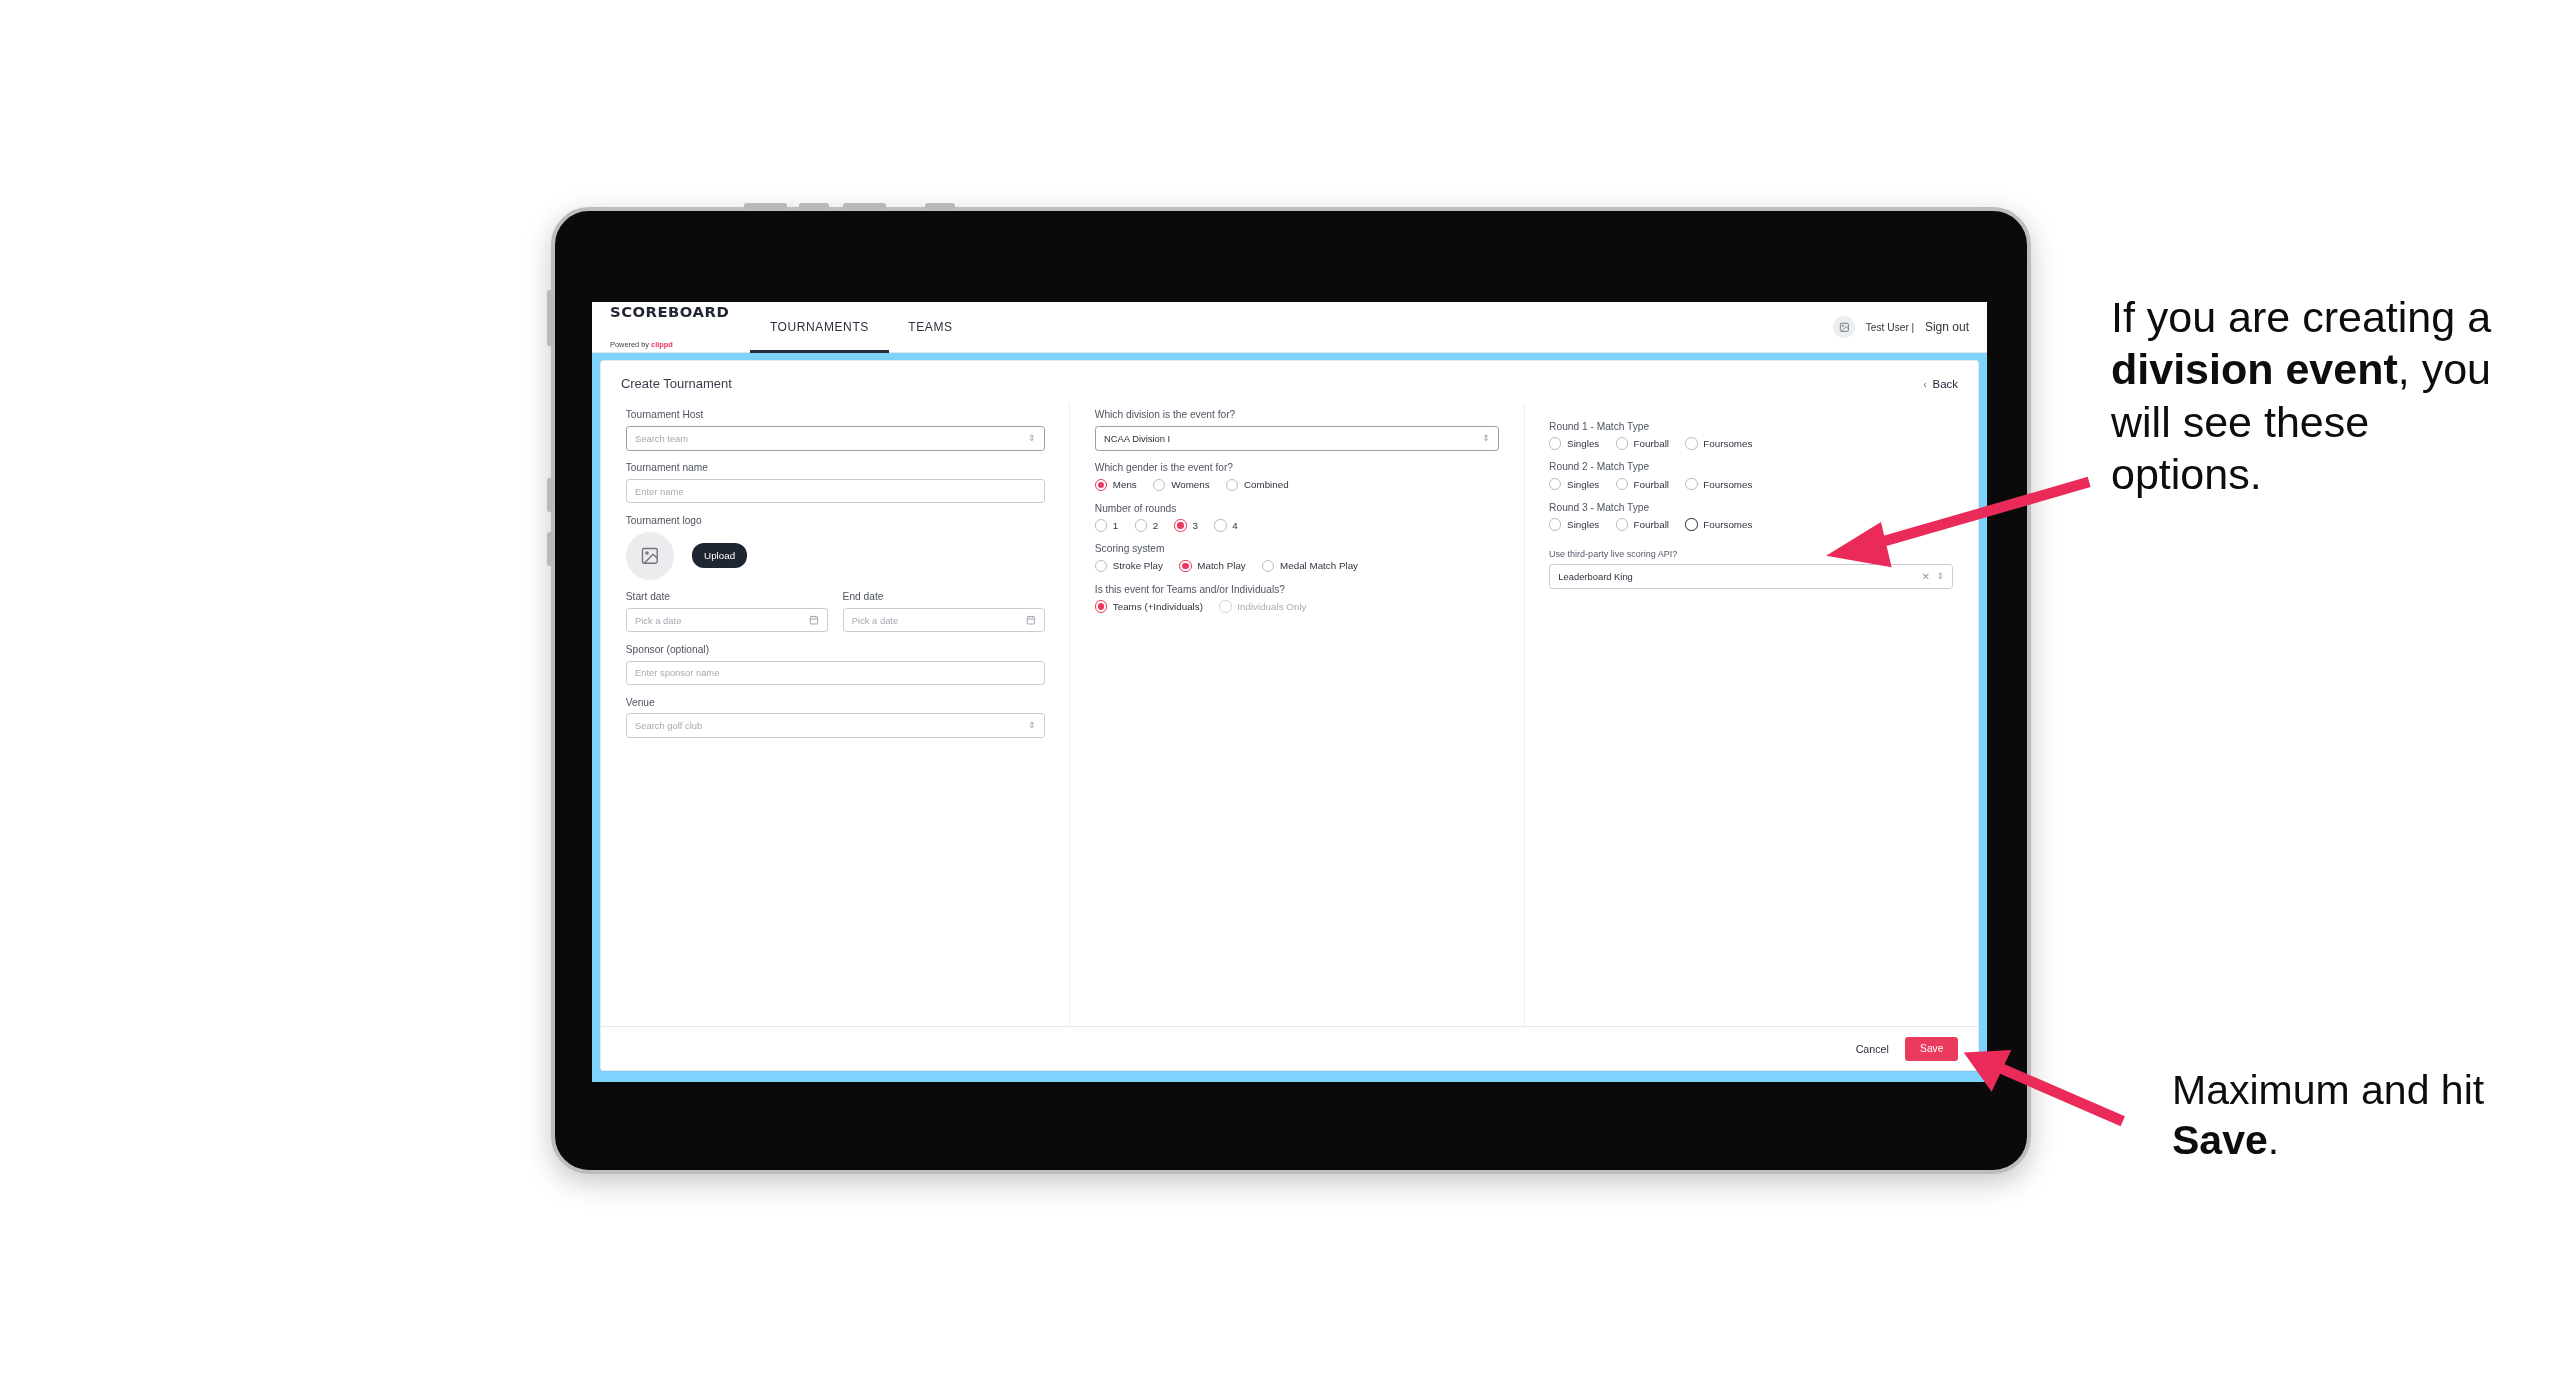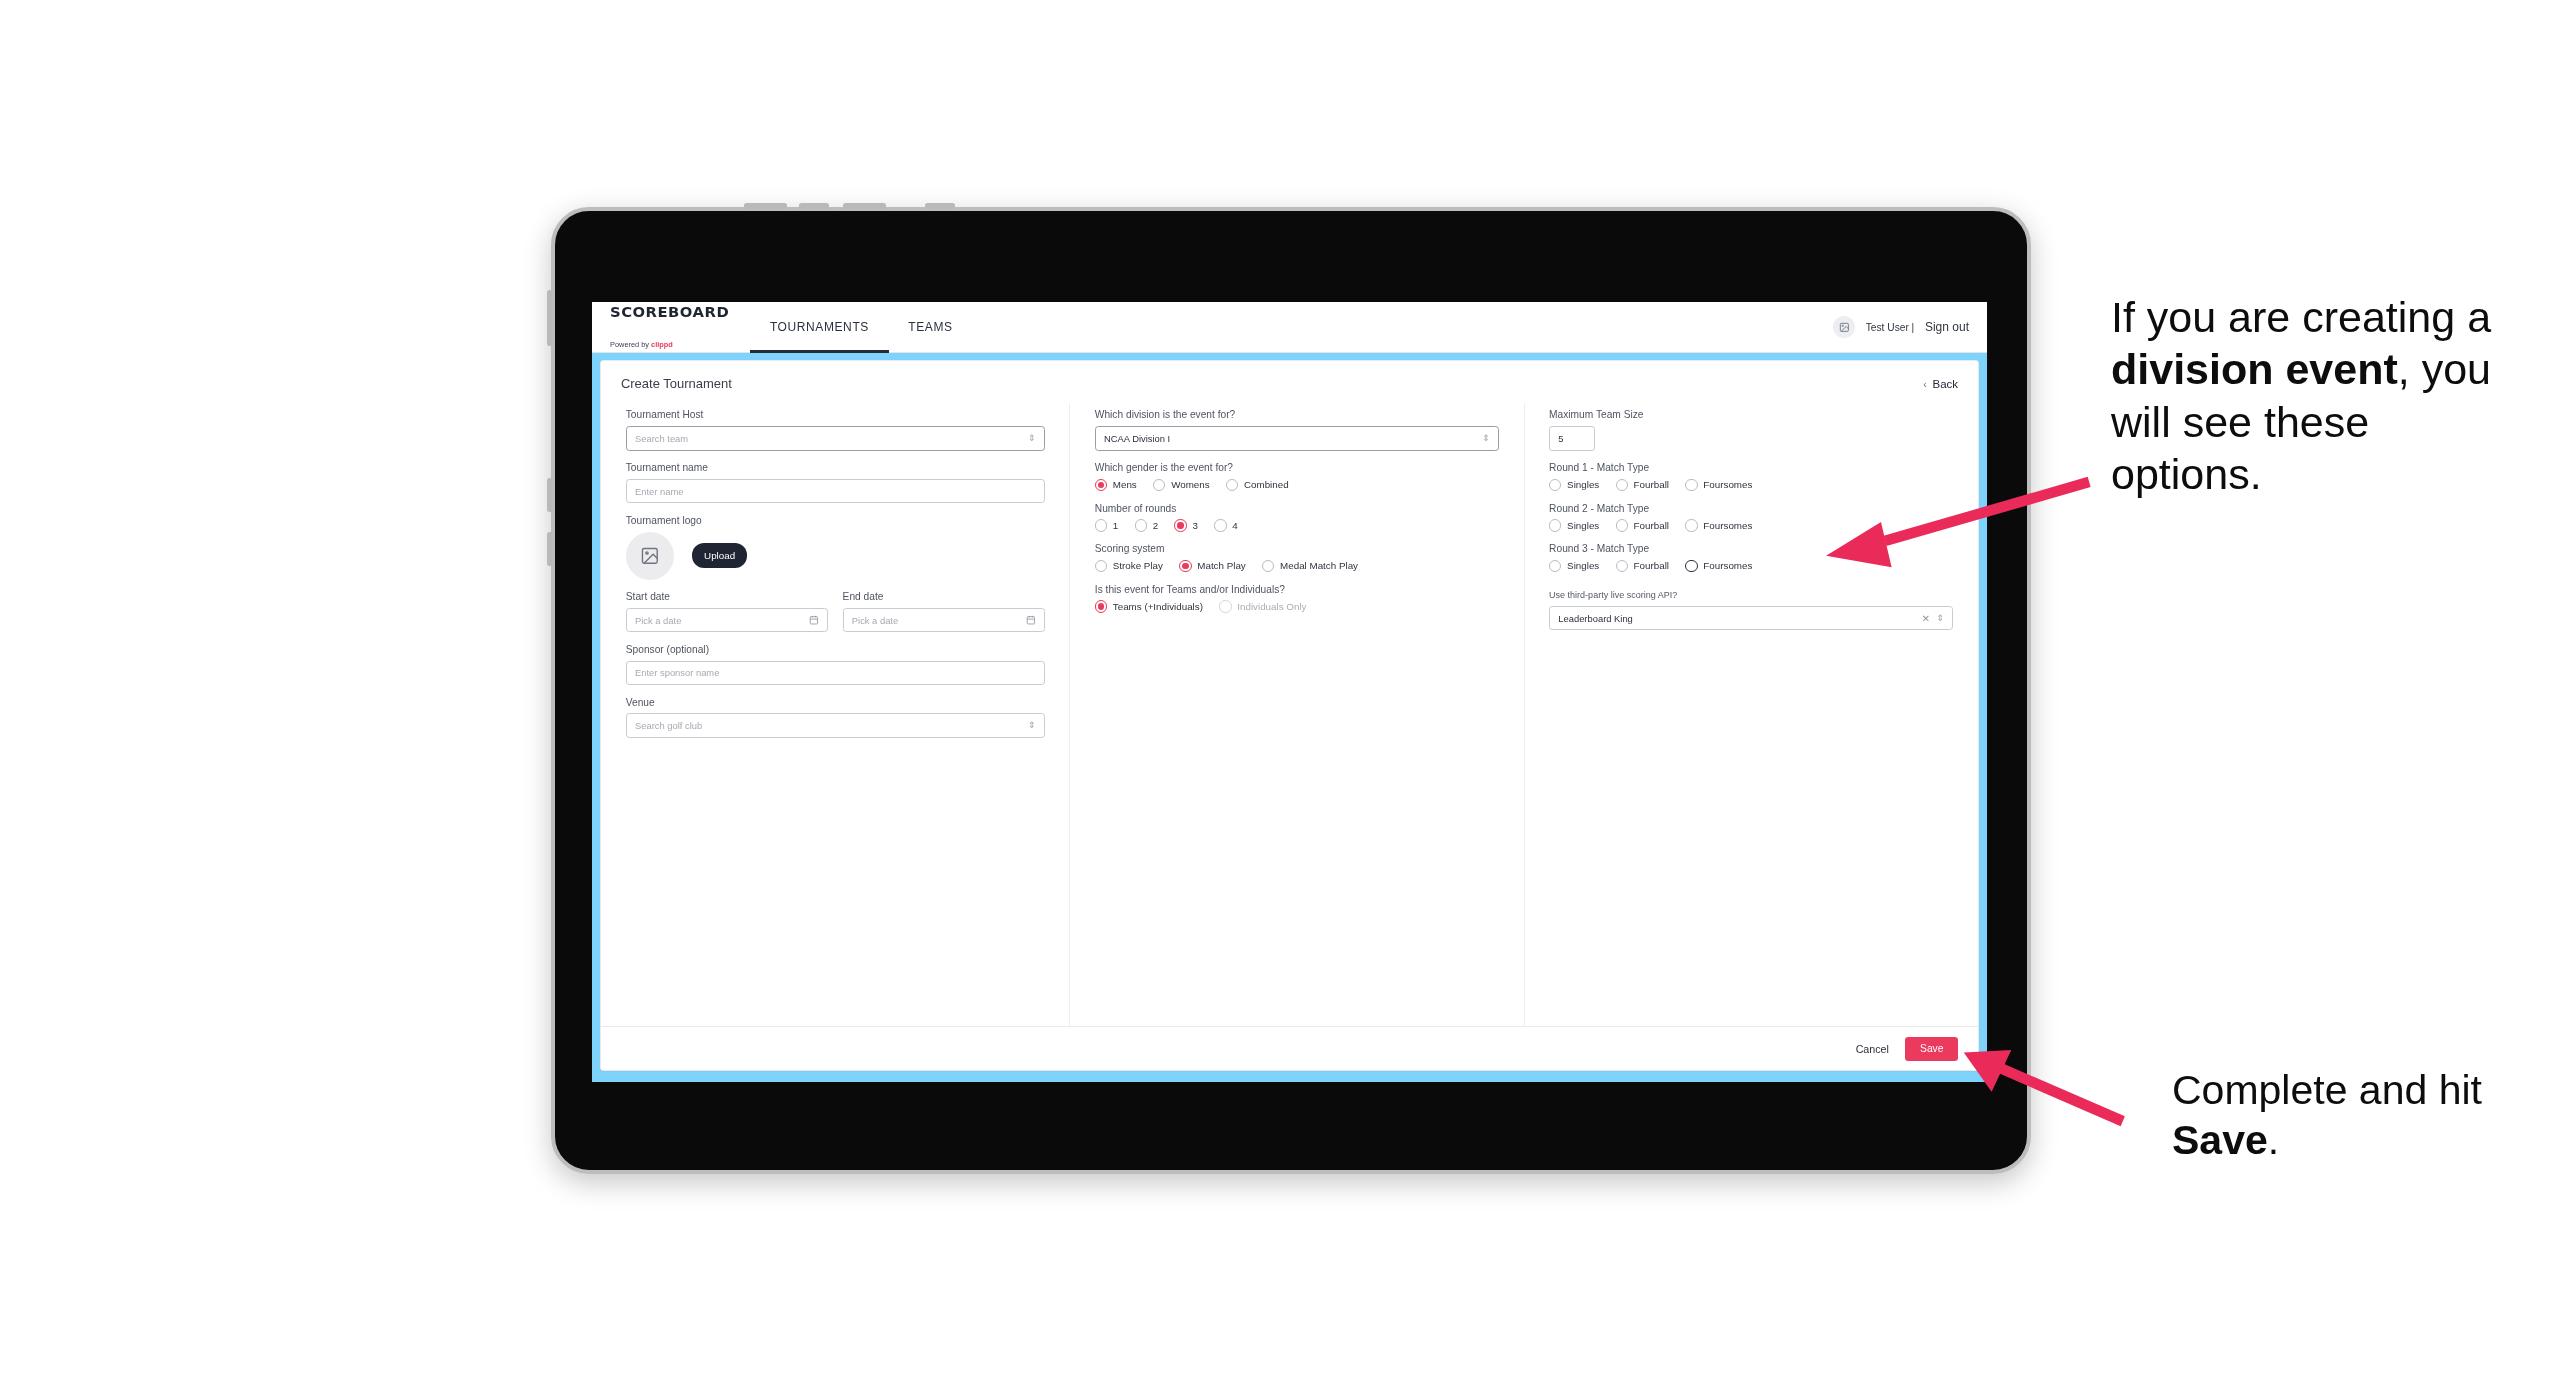--- a/index.html
+++ b/index.html
@@ -388,26 +388,20 @@
               </div>
               <div class="ritem">
                 <span class="radio disabled"></span>
                 <span class="rlabel disabled">Individuals Only</span>
               </div>
             </div>
           </div>
         </div>
 
         <div class="col c3">
-          <div class="field">
-            <span class="flabel">Maximum Team Size</span>
-            <div class="input num-input">
-              <span class="val">5</span>
-            </div>
-          </div>
 
           <div>
             <span class="flabel group-label">Round 1 - Match Type</span>
             <div class="radio-row">
               <div class="ritem">
                 <span class="radio"></span>
                 <span class="rlabel">Singles</span>
               </div>
               <div class="ritem">
                 <span class="radio"></span>
@@ -482,16 +476,16 @@
       <path d="M 2228 678 L 2295 637 L 2308 692 Z" fill="#ea2b59"></path>
     </g>
     <g>
       <path d="M 2590 1368 L 2440 1303" stroke="#ea2b59" stroke-width="13" stroke-linecap="butt" fill="none"></path>
       <path d="M 2396 1284 L 2454 1281 L 2430 1332 Z" fill="#ea2b59"></path>
     </g>
   </svg>
 
   <div class="anno anno-1"><span>If you are creating a </span><b>division event</b><span>, you will see these options.</span></div>
 
-  <div class="anno anno-2"><span>Complete and hit </span><b>Save</b><span>.</span></div>
+  <div class="anno anno-2"><span>Maximum and hit </span><b>Save</b><span>.</span></div>
 
 </div>
 
 
 </body></html>

